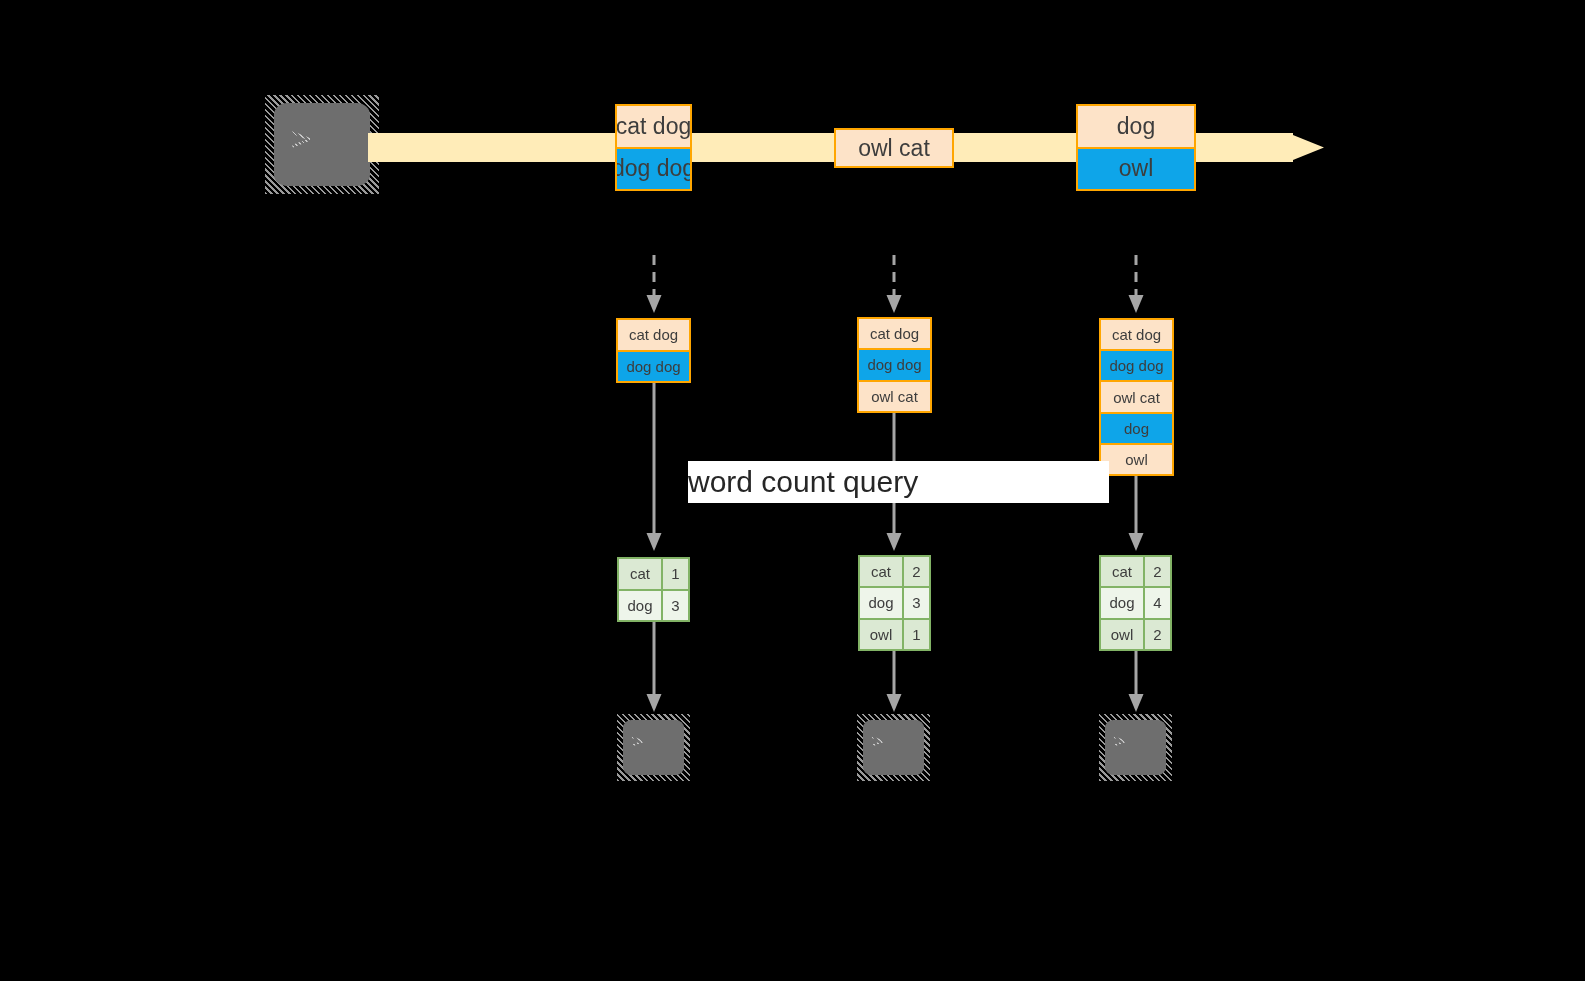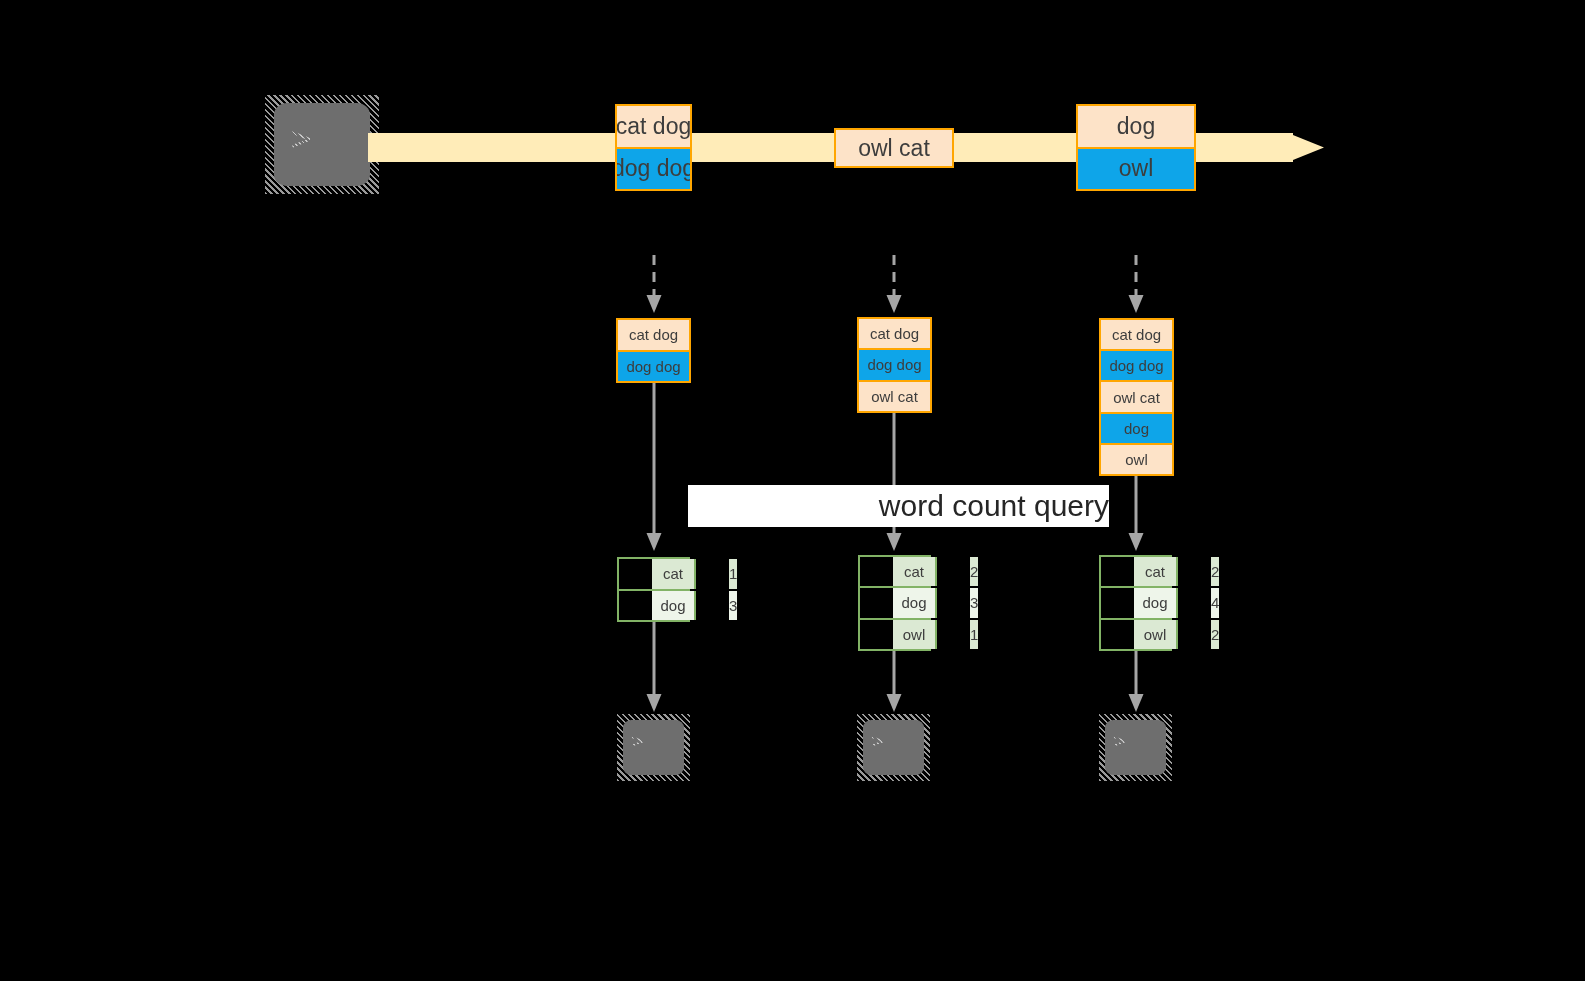--- a/index.html
+++ b/index.html
@@ -120,38 +120,36 @@
   }
   .res .row:last-child { border-bottom: none; }
   .res .k, .res .v {
     box-sizing: border-box;
     display: flex;
     align-items: center;
     justify-content: center;
     font-size: 15px;
     color: #3d3d3d;
     background: #eef5ea;
-    margin-left: 33px;
   }
   .res .k { flex: 0 0 44px; border-right: 2px solid #82b366; }
   .res .v { flex: 1 1 auto; }
   .res .row.shade .k, .res .row.shade .v { background: #dbe9d3; }
 
   
   .conn { position: absolute; }
   .conn svg { display: block; overflow: visible; }
 
   
   .label-band {
     position: absolute;
     background: #ffffff;
     display: flex;
     align-items: center;
-    justify-content: flex-end;
-    margin-top: 24px;
+    justify-content: flex-start;
   }
   .label-band .txt {
     font-size: 30px;
     color: #262626;
     white-space: nowrap;
   }
 </style>
 </head>
 <body>
 

